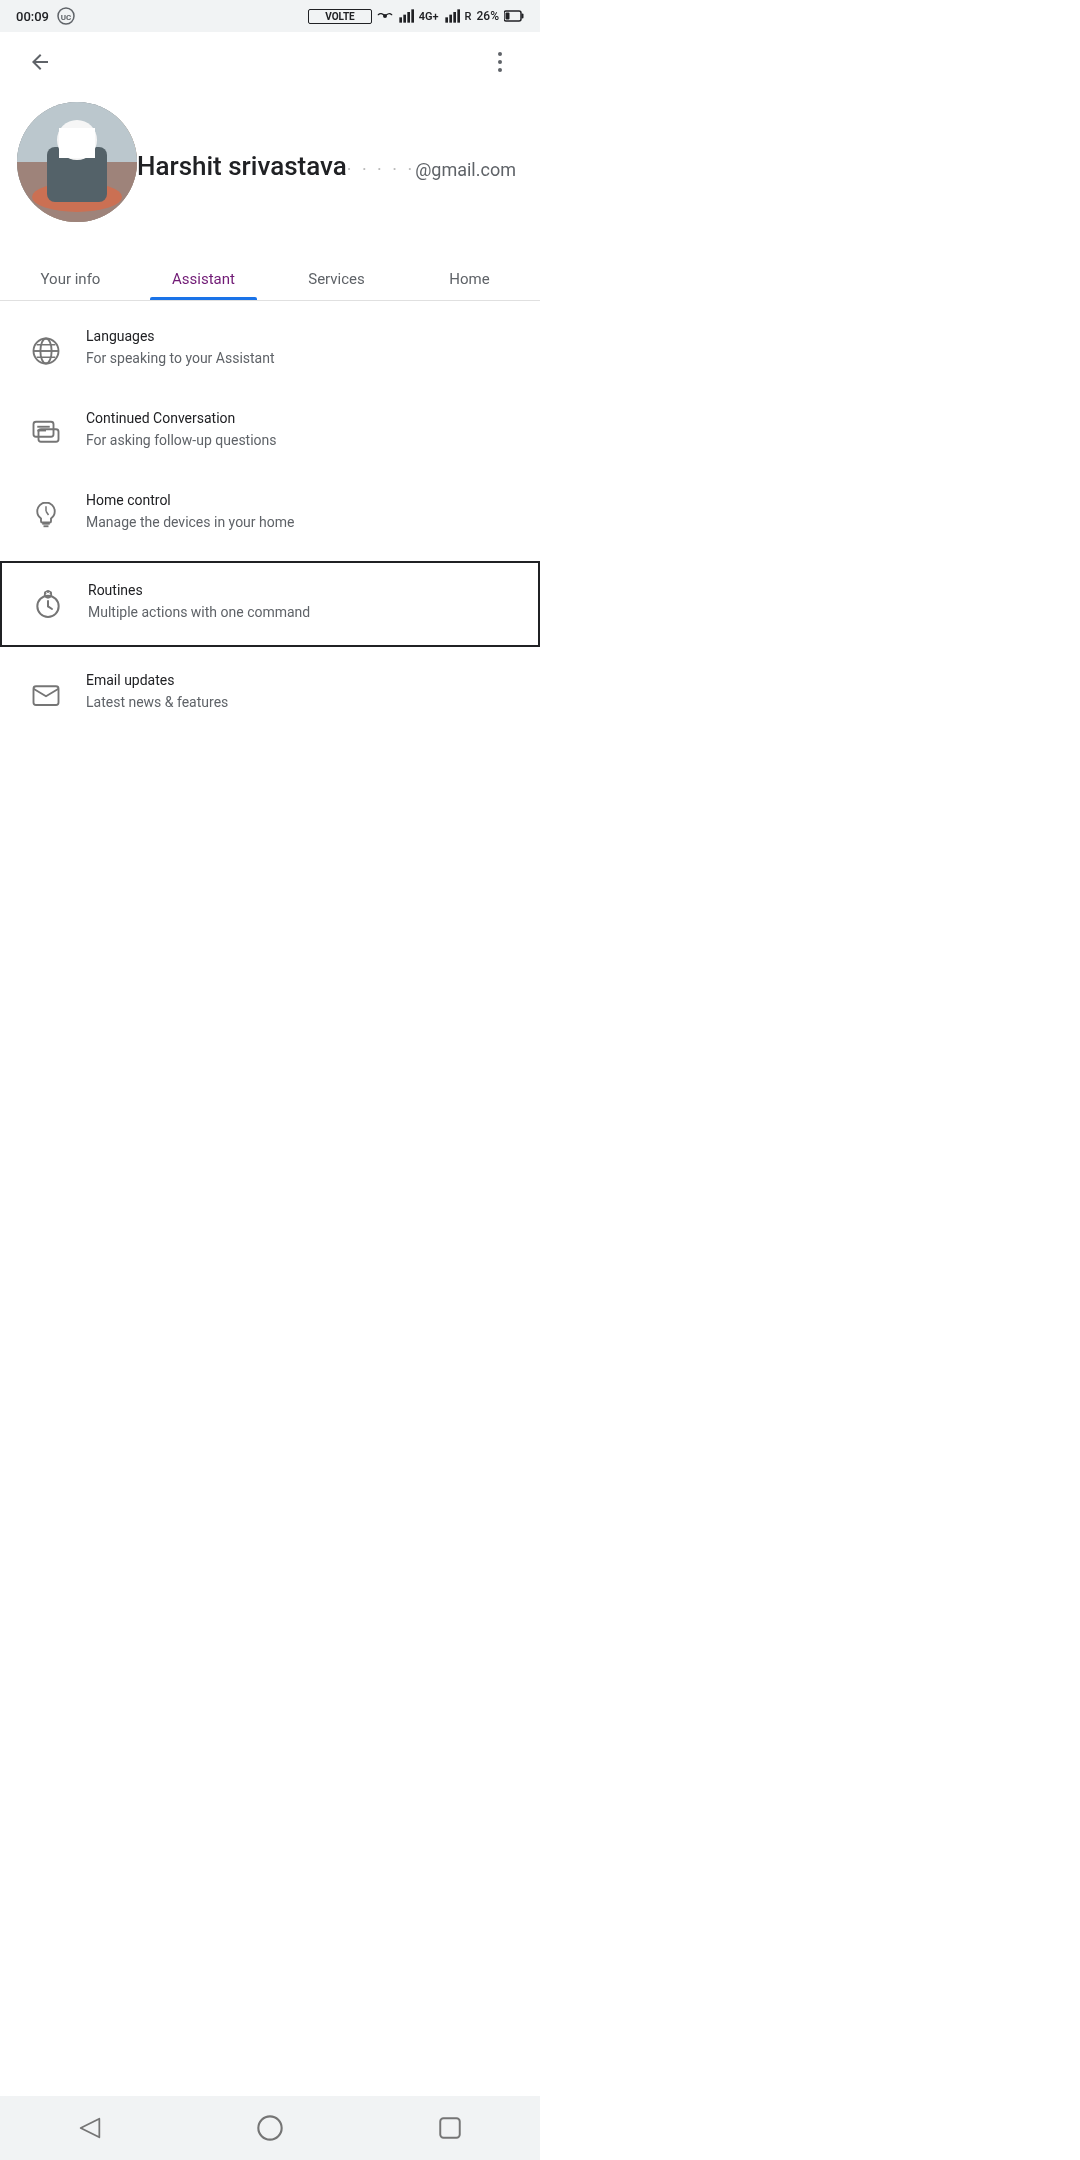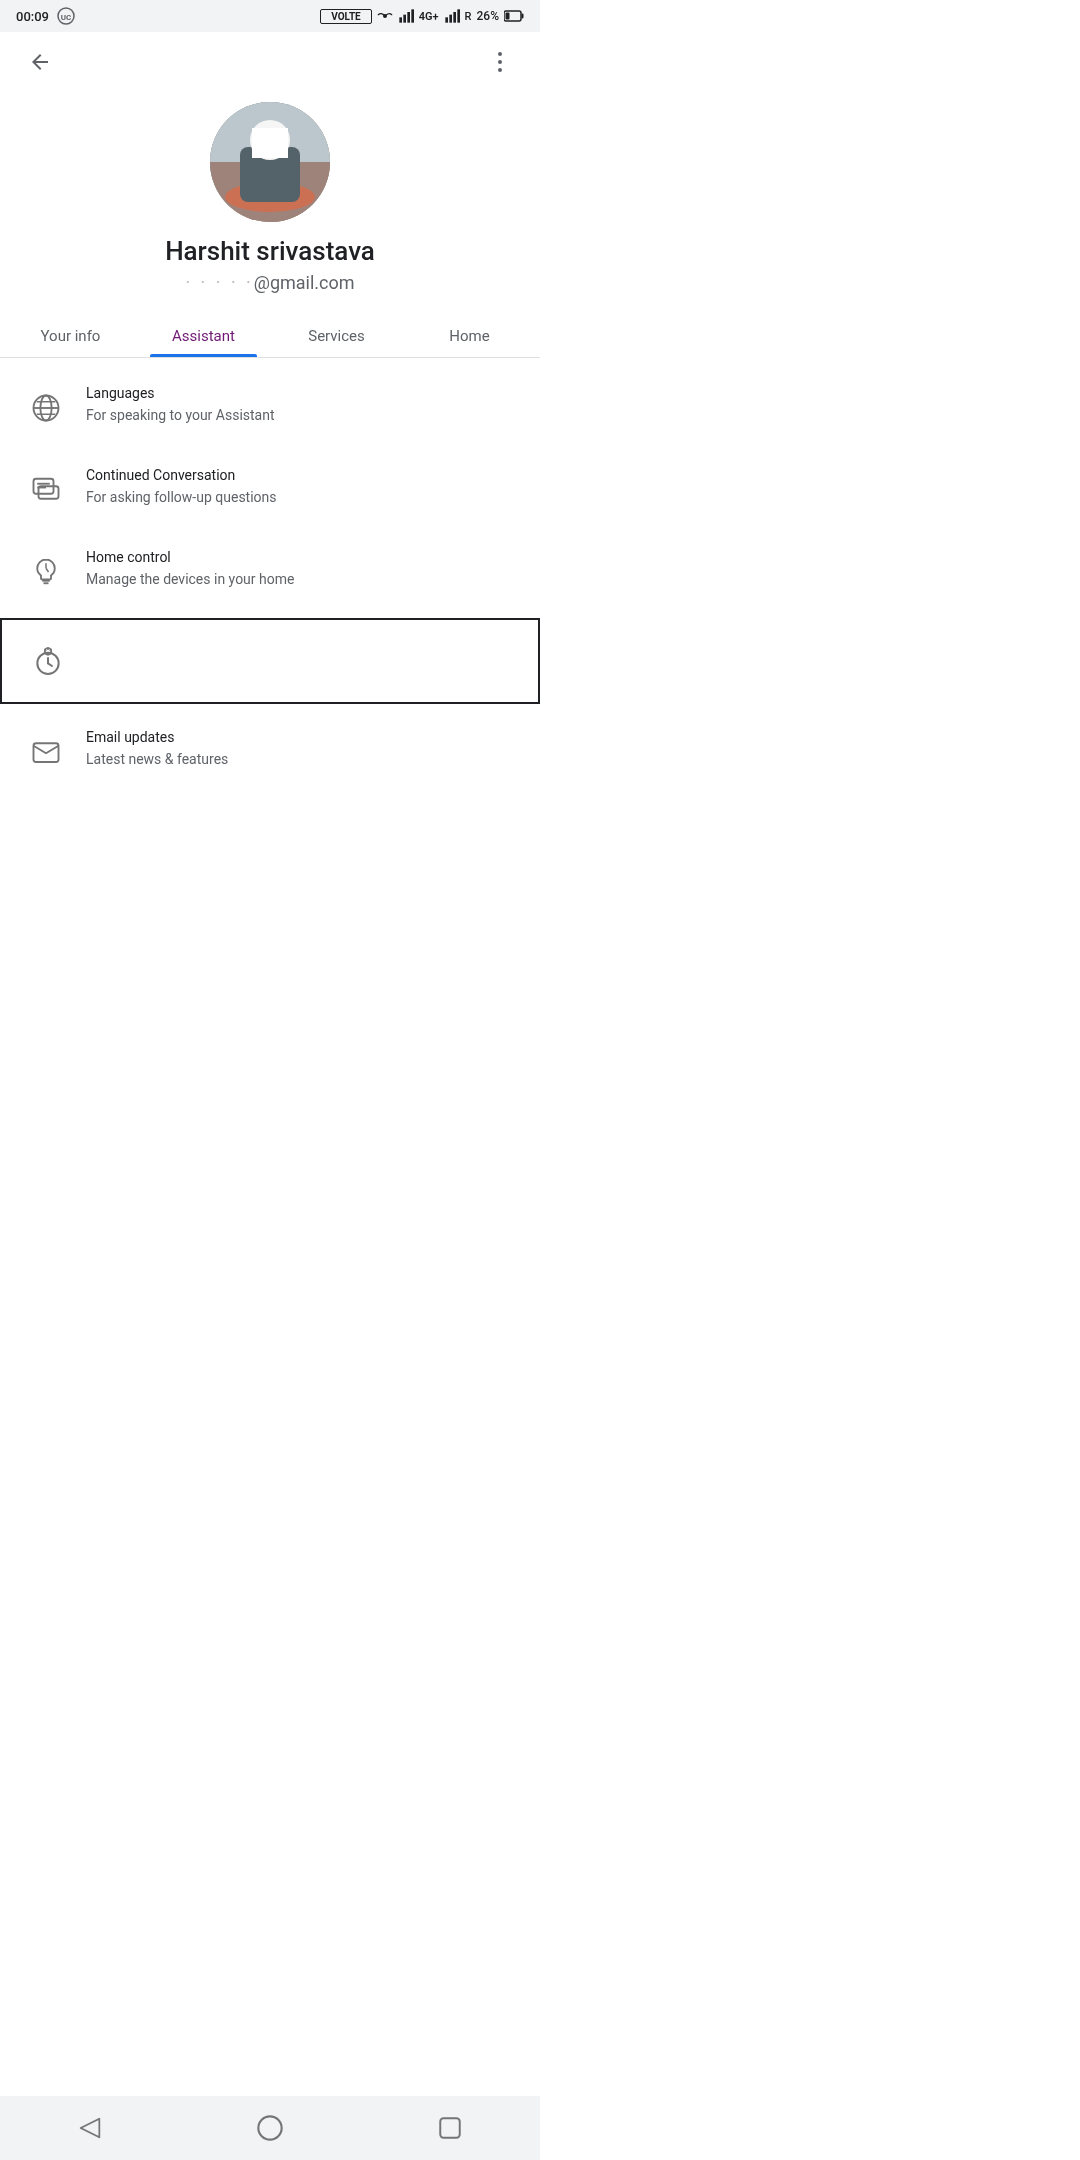--- a/index.html
+++ b/index.html
@@ -62,23 +62,23 @@
     .dot-vert {
       width: 4px;
       height: 4px;
       background: #5f6368;
       border-radius: 50%;
     }
 
     
     .profile-section {
       display: flex;
-      flex-direction: column;
-      align-items: center;
-      padding: 10px 8px 20px;
+      flex-direction: row;
+      align-items: center;
+      padding: 10px 17px 20px;
     }
     .avatar-wrapper {
       width: 120px;
       height: 120px;
       border-radius: 50%;
       overflow: hidden;
       background: #ccc;
       position: relative;
       margin-bottom: 14px;
     }
@@ -210,21 +210,21 @@
   <div class="status-left">
     <span>00:09</span>
 
     <svg width="18" height="18" viewBox="0 0 18 18">
       <circle cx="9" cy="9" r="8" fill="none" stroke="#5f6368" stroke-width="1.5"></circle>
       <text x="9" y="13" text-anchor="middle" font-size="8" fill="#5f6368" font-weight="bold">UC</text>
     </svg>
   </div>
   <div class="status-right">
 
-    <span style="font-size:10px;font-weight:700;border:1px solid #202124;padding:1px 10px;border-radius:2px;">VOLTE</span>
+    <span style="font-size:10px;font-weight:700;border:1px solid #202124;padding:1px 16px;border-radius:2px;">VOLTE</span>
 
     <svg width="16" height="16" viewBox="0 0 24 24">
       <circle cx="12" cy="12" r="3" fill="#202124"></circle>
       <path d="M12 12 Q6 6 2 10" stroke="#202124" stroke-width="2" fill="none" stroke-linecap="round"></path>
       <path d="M12 12 Q18 6 22 10" stroke="#202124" stroke-width="2" fill="none" stroke-linecap="round"></path>
     </svg>
 
     <svg width="16" height="16" viewBox="0 0 24 24">
       <rect x="2" y="14" width="4" height="8" fill="#202124"></rect>
       <rect x="8" y="10" width="4" height="12" fill="#202124"></rect>
@@ -364,20 +364,24 @@
 
         <circle cx="12" cy="4" r="2.5" fill="none" stroke="#757575" stroke-width="1.2"></circle>
         <line x1="12" y1="1" x2="12" y2="3" stroke="#757575" stroke-width="1.2"></line>
         <line x1="12" y1="5" x2="12" y2="7" stroke="#757575" stroke-width="1.2"></line>
         <line x1="9.5" y1="2" x2="10.5" y2="3.7" stroke="#757575" stroke-width="1.2"></line>
         <line x1="13.5" y1="4.3" x2="14.5" y2="6" stroke="#757575" stroke-width="1.2"></line>
         <line x1="9.5" y1="6" x2="10.5" y2="4.3" stroke="#757575" stroke-width="1.2"></line>
         <line x1="13.5" y1="3.7" x2="14.5" y2="2" stroke="#757575" stroke-width="1.2"></line>
       </svg>
     </div>
+    <div class="item-text">
+      <div class="item-title">Routines</div>
+      <div class="item-subtitle">Multiple actions with one command</div>
+    </div>
   </div>
 
   <div class="settings-item">
     <div class="item-icon">
       <svg width="30" height="30" viewBox="0 0 24 24">
         <rect x="2" y="5" width="20" height="15" rx="2" fill="none" stroke="#757575" stroke-width="1.5"></rect>
         <polyline points="2,7 12,13 22,7" fill="none" stroke="#757575" stroke-width="1.5" stroke-linejoin="round"></polyline>
       </svg>
     </div>
     <div class="item-text">

